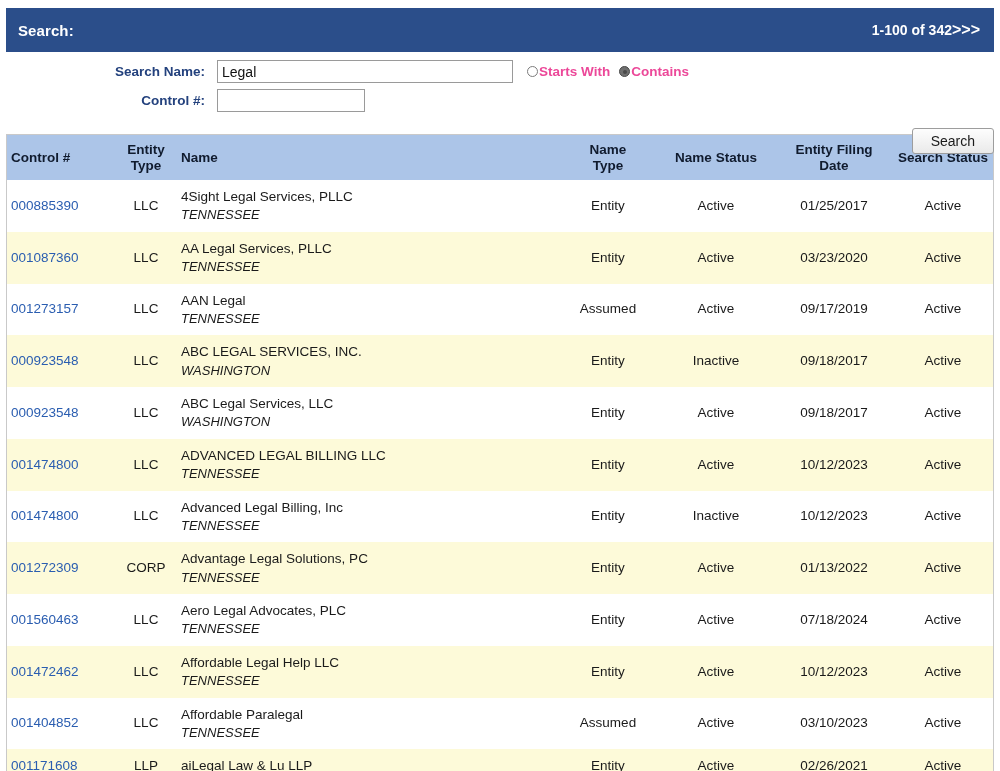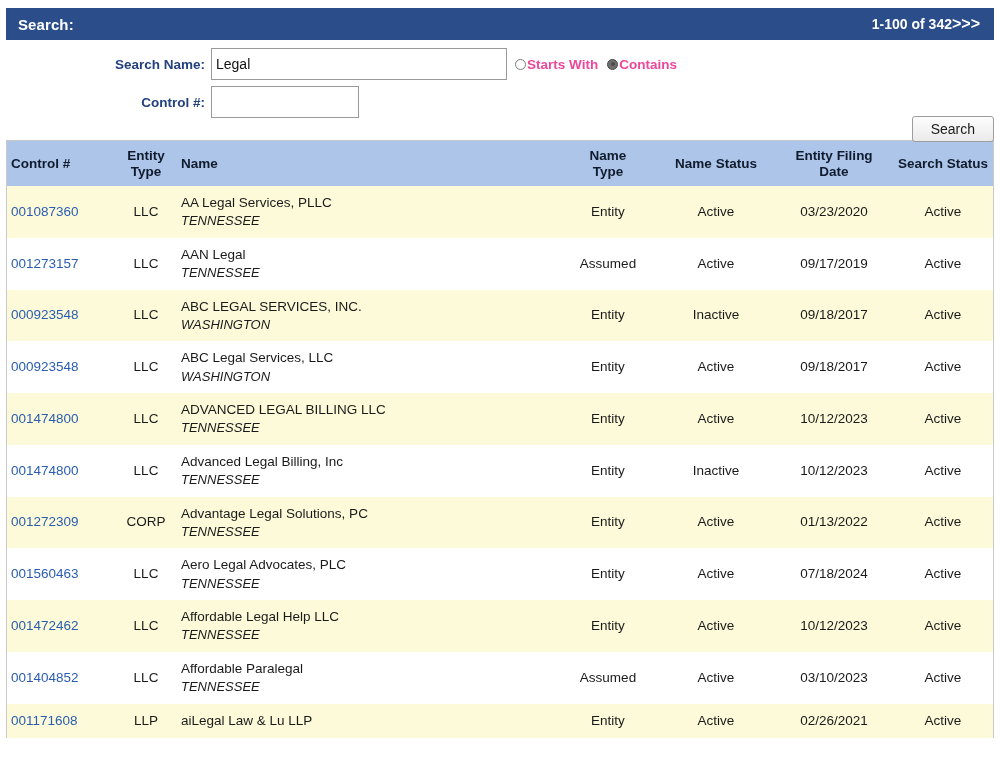--- a/index.html
+++ b/index.html
@@ -23,21 +23,21 @@
     height: 771px;
     background: #ffffff;
     box-sizing: border-box;
     overflow: hidden;
   }
 
   
   .titlebar {
     position: relative;
     margin: 8px 6px 0 6px;
-    height: 32px;
+    height: 44px;
     background: #2b4e8a;
     display: flex;
     align-items: center;
     justify-content: space-between;
     padding: 0 14px 0 12px;
     box-sizing: border-box;
   }
   .titlebar .tb-left {
     color: #ffffff;
     font-weight: bold;
@@ -65,40 +65,41 @@
     position: relative;
     margin: 0 6px;
     padding: 8px 0 10px 0;
     background: #ffffff;
     box-sizing: border-box;
   }
   .form-row {
     display: flex;
     align-items: center;
     margin-bottom: 6px;
+    gap: 6px;
   }
   .form-label {
     width: 205px;
     text-align: right;
     padding-right: 6px;
     color: #23417d;
     font-weight: bold;
     font-size: 13.5px;
     box-sizing: border-box;
     white-space: nowrap;
   }
   input.text-field {
     font-family: "Liberation Sans", sans-serif;
     font-size: 14px;
     color: #111111;
     border: 1px solid #9a9a9a;
     background: #ffffff;
     padding: 2px 4px;
     box-sizing: border-box;
-    height: 32px;
+    height: 23px;
     outline: none;
   }
   #search-name-input { width: 296px; }
   #control-no-input { width: 148px; }
 
   .radio-group {
     display: flex;
     align-items: center;
     margin-left: 8px;
     gap: 1px;
@@ -319,20 +320,32 @@
           <th class="ctr">
             <span>Entity Filing</span><br>
             <span>Date</span>
           </th>
           <th class="ctr">
             <span>Search Status</span>
           </th>
         </tr>
       </thead>
       <tbody id="results-body">
+          <tr class="row-even">
+            <td class="control-cell"><a href="#">000885390</a></td>
+            <td class="type-cell">LLC</td>
+            <td class="name-cell">
+              <span class="ent-name">4Sight Legal Services, PLLC</span>
+              <span class="ent-state">TENNESSEE</span>
+            </td>
+            <td class="ctr">Entity</td>
+            <td class="ctr">Active</td>
+            <td class="ctr">01/25/2017</td>
+            <td class="ctr">Active</td>
+          </tr>
           <tr class="row-odd">
             <td class="control-cell"><a href="#">001087360</a></td>
             <td class="type-cell">LLC</td>
             <td class="name-cell">
               <span class="ent-name">AA Legal Services, PLLC</span>
               <span class="ent-state">TENNESSEE</span>
             </td>
             <td class="ctr">Entity</td>
             <td class="ctr">Active</td>
             <td class="ctr">03/23/2020</td>

